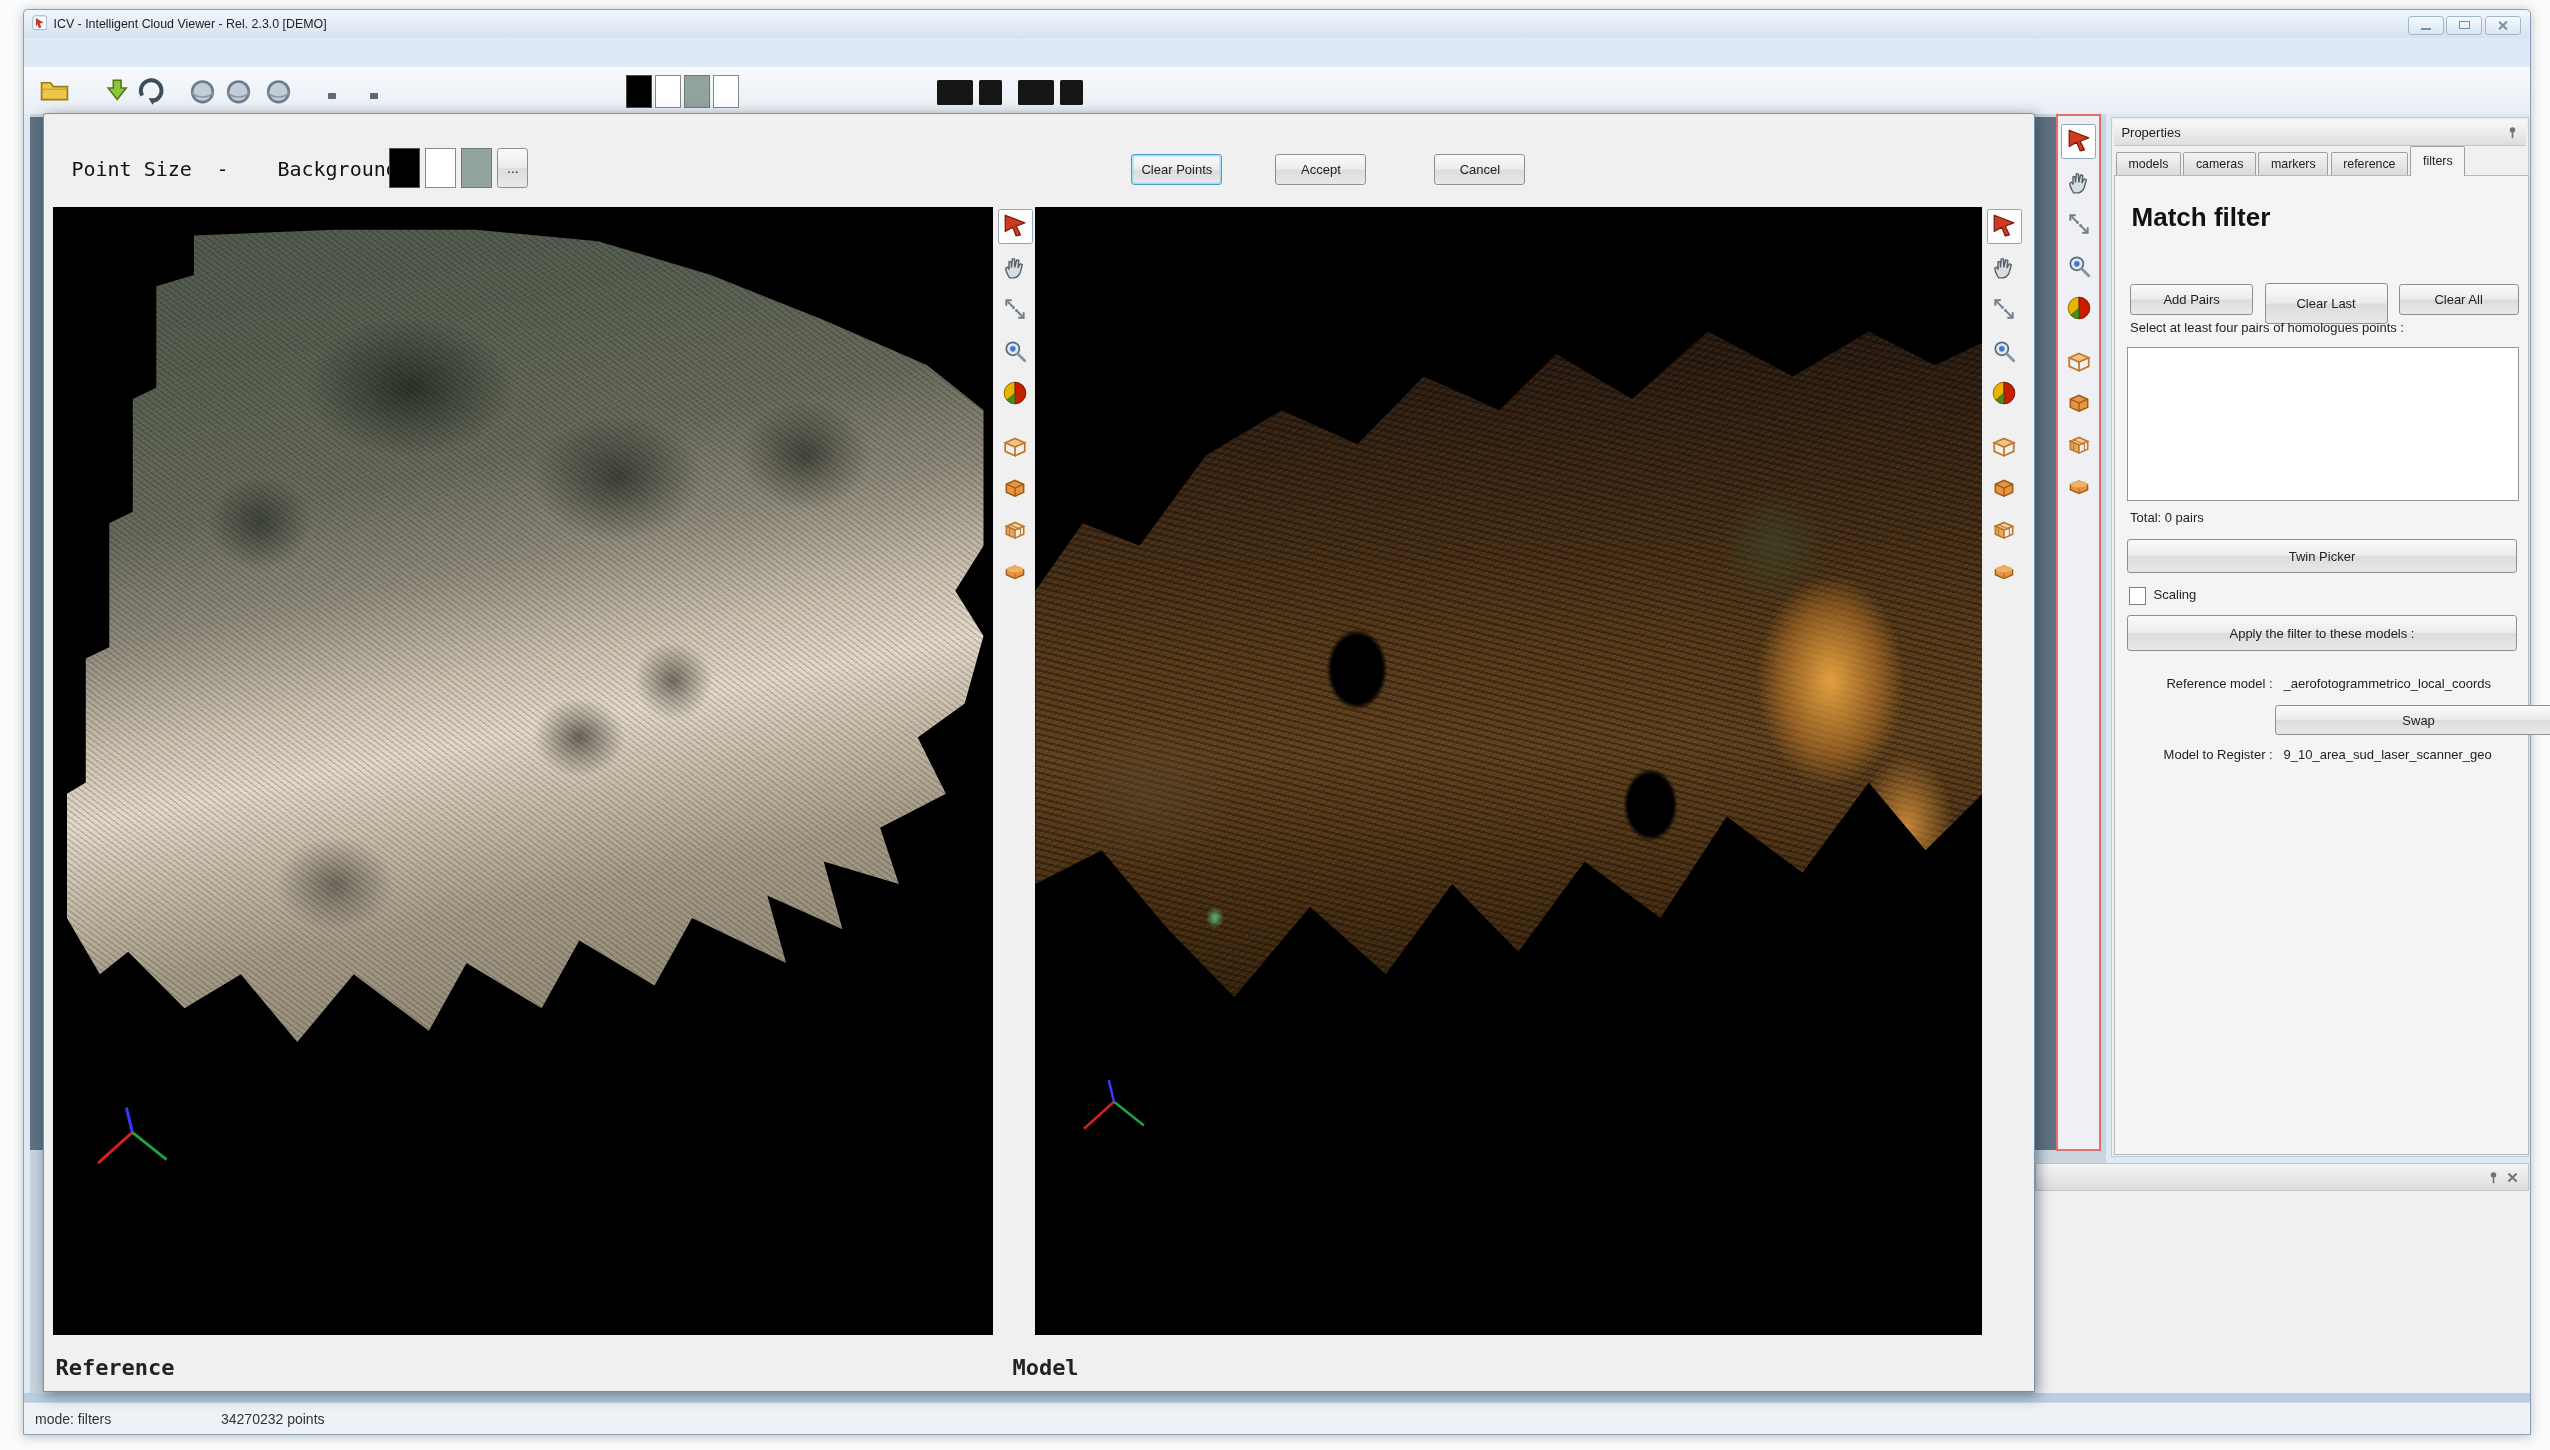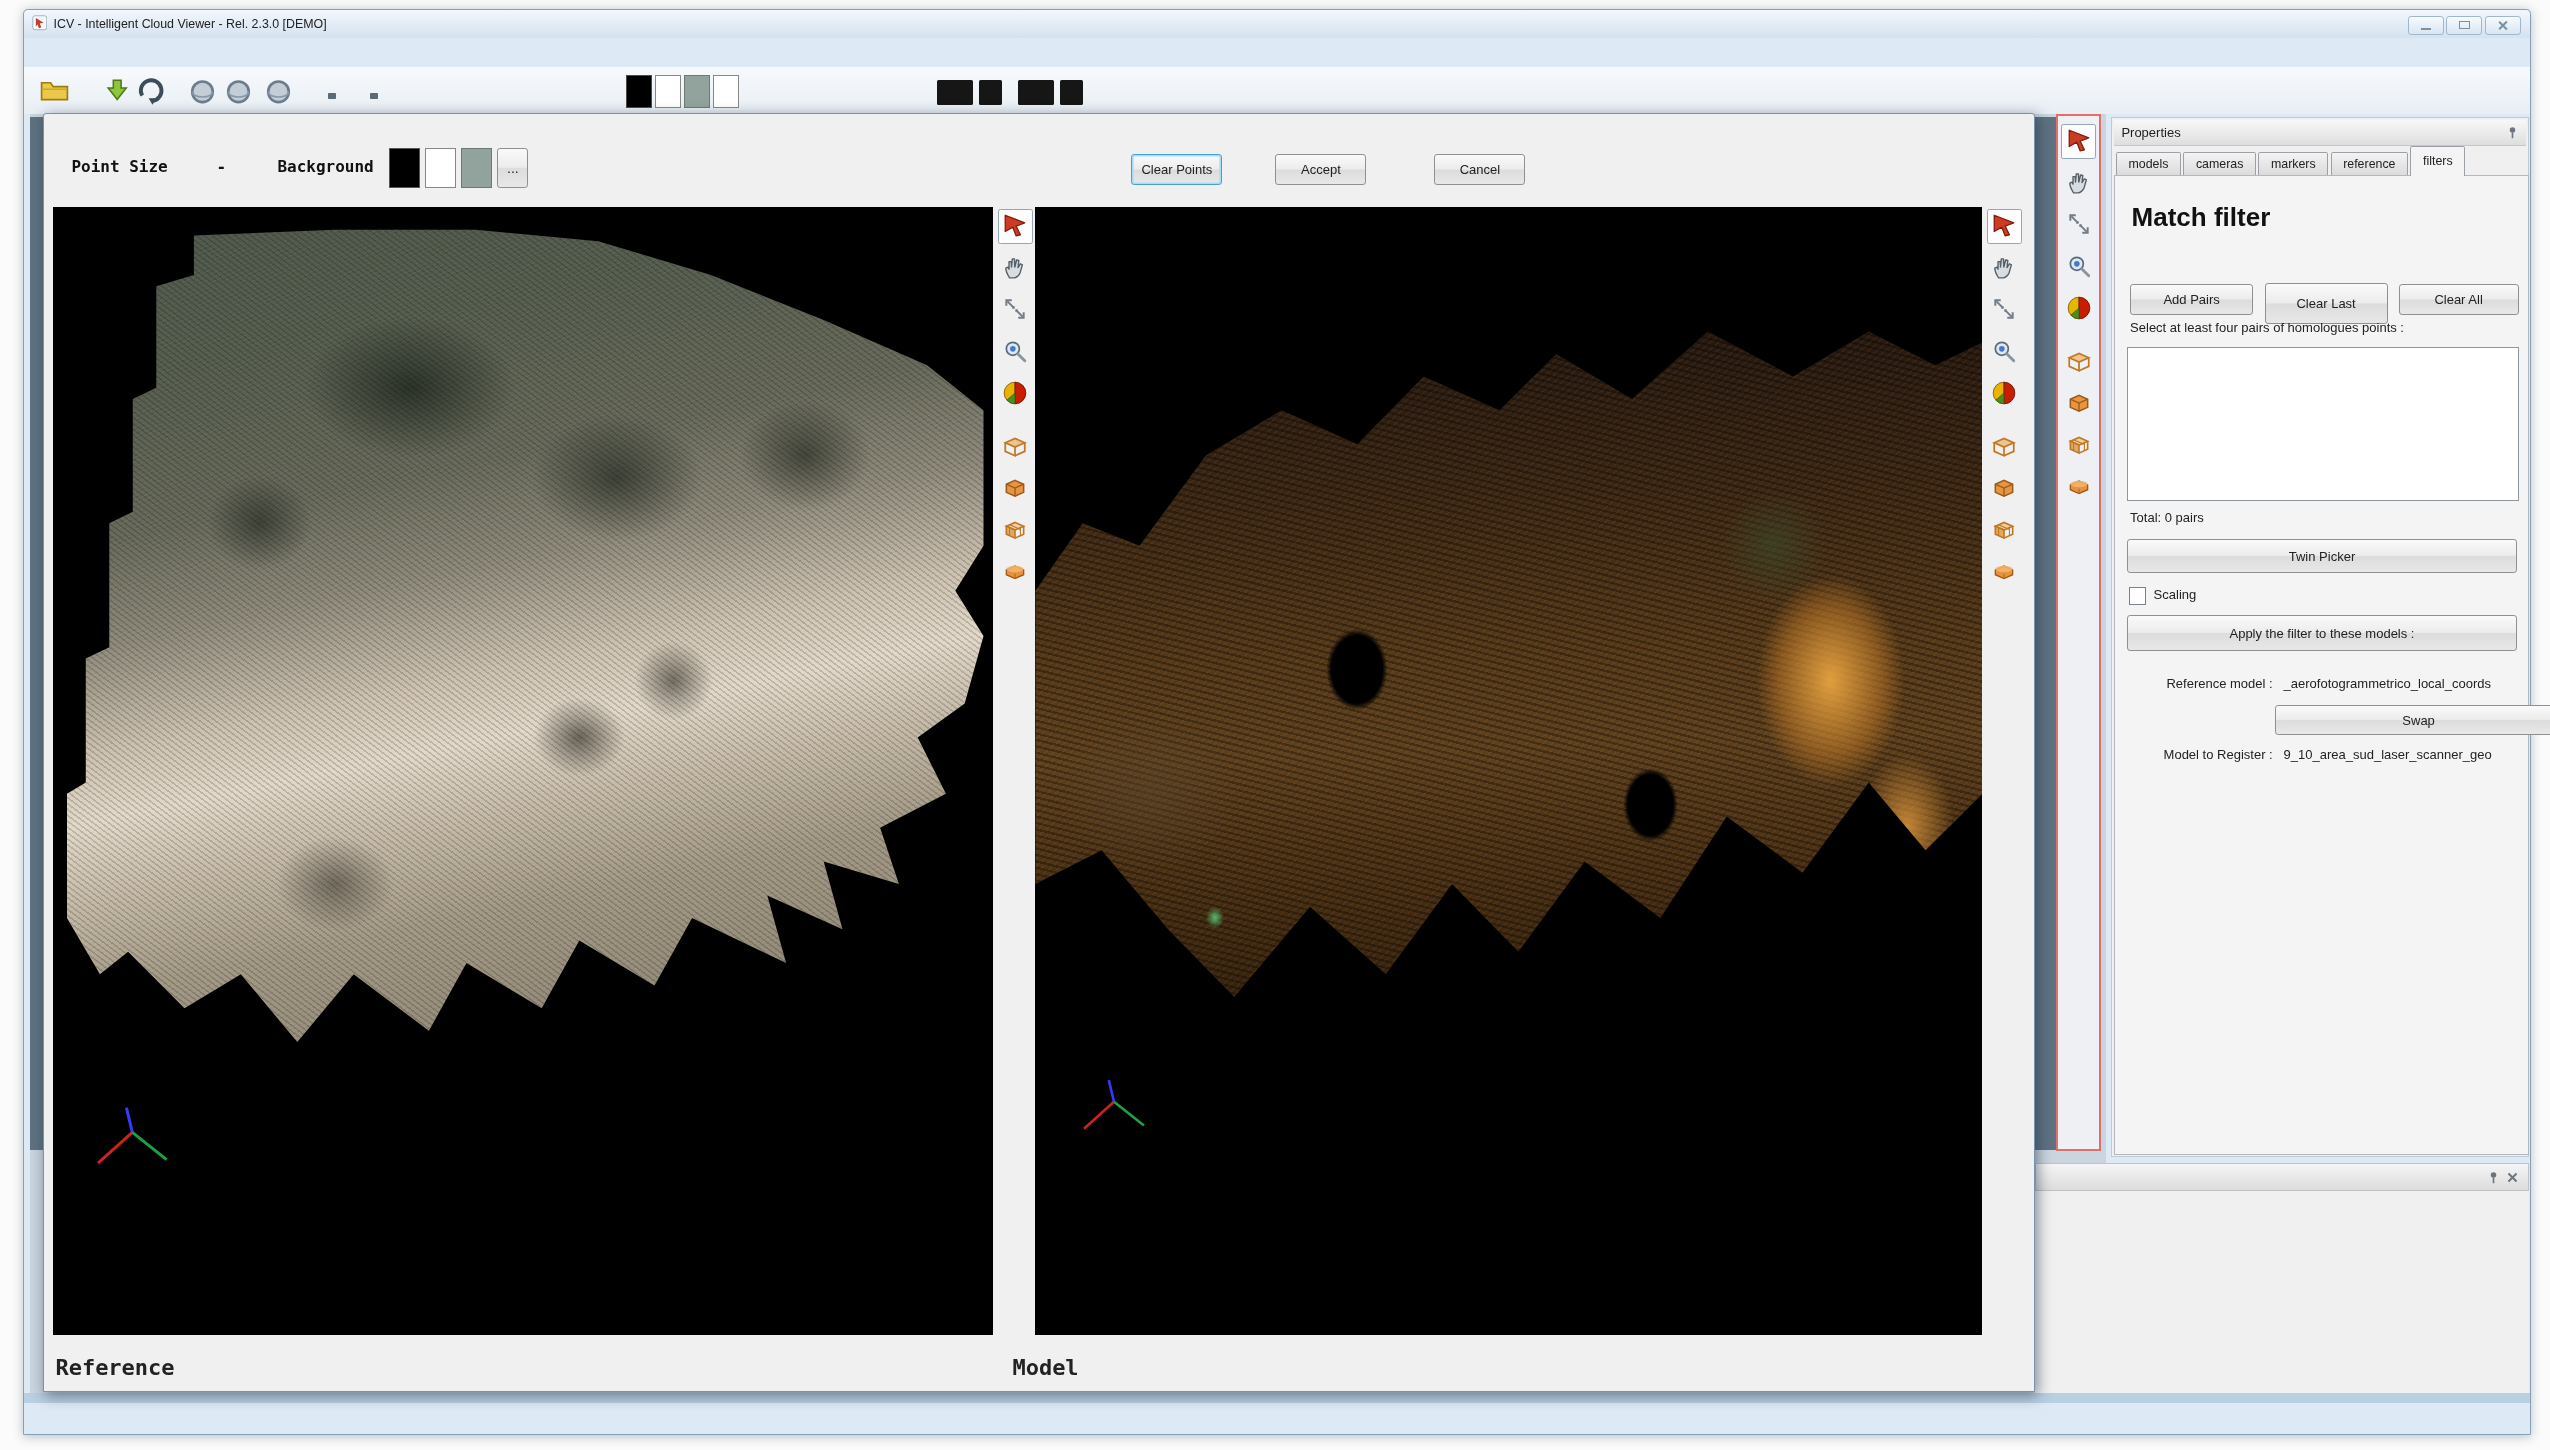--- a/index.html
+++ b/index.html
@@ -96,21 +96,21 @@
   .dlg-title{font-size:12.4px;color:#111;margin-left:6.2px;}
   .dlg-btn{position:absolute;top:4.7px;height:17px;border-radius:3.1px;display:flex;align-items:center;justify-content:center;}
   .dlg-btn-gray{right:66px;width:36px;border:0.8px solid #93a7ba;background:linear-gradient(#f2f7fc,#d3e1ee);}
   .dlg-btn-close{right:18.6px;width:43px;border:0.8px solid #8a2a1a;
     background:linear-gradient(#f0a088,#d6523c 45%,#c23a24);}
   .g-max2{width:7.8px;height:6.2px;border:1.6px solid #7c90a4;}
   .g-x{position:relative;width:10px;height:10px;}
   .g-x::before,.g-x::after{content:"";position:absolute;left:3.9px;top:0;width:2.3px;height:10px;background:#fff;}
   .g-x::before{transform:rotate(45deg);} .g-x::after{transform:rotate(-45deg);}
 
-  .mono-label{font-family:"DejaVu Sans Mono","Liberation Mono",monospace;font-weight:bold;font-size:16px;color:#111;}
+  .mono-label{font-family:"DejaVu Sans Mono","Liberation Mono",monospace;font-weight:normal;font-size:20px;color:#111;}
   .swatch{position:absolute;top:34px;width:31px;height:40px;box-sizing:border-box;border:1.6px solid #555;}
   .dots-btn{position:absolute;top:34px;width:31px;height:40px;font-size:14px;}
   .viewer{position:absolute;top:93px;height:1128px;background:#000;overflow:hidden;}
   .viewer-label{position:absolute;top:1241px;font-family:"DejaVu Sans Mono","Liberation Mono",monospace;
     font-weight:bold;font-size:22px;color:#222;}
   .vt-dialog{position:absolute;top:95px;width:36px;}
 
   
   .cloud-left{position:absolute;inset:0;
     clip-path:polygon(1.5% 63%,1.5% 52%,3.5% 51%,3.5% 40%,6% 39%,6% 28%,8.5% 27%,8.5% 17%,11% 16%,11% 7%,15% 6%,15% 2.5%,30% 2%,45% 2%,58% 3%,70% 6%,82% 10%,93% 14%,99% 18%,99% 30%,96% 34%,99% 38%,97% 44%,92% 47%,95% 52%,88% 55%,90% 60%,82% 58%,84% 64%,76% 61%,78% 67%,68% 63%,64% 69%,56% 65%,52% 71%,44% 67%,40% 73%,32% 68%,26% 74%,20% 68%,14% 71%,8% 66%,5% 68%);
@@ -331,20 +331,24 @@
             <rect x="7" y="8" width="2" height="7" fill="#6c757d"></rect>
           </svg>
       <svg viewBox="0 0 16 16">
             <path d="M3 3 L13 13 M13 3 L3 13" stroke="#6c757d" stroke-width="2.4"></path>
           </svg>
     </span>
   </div>
   <div class="dock2-body"></div>
 
   <div class="statusline"></div>
+  <div class="statusbar">
+    <span class="status-mode">mode: filters</span>
+    <span>34270232 points</span>
+  </div>
 
   <div class="dialog">
 
     <span class="abs mono-label" style="left:27px;top:43px">Point Size</span>
     <span class="abs mono-label" style="left:172px;top:43px">-</span>
     <span class="abs mono-label" style="left:233px;top:43px">Background</span>
     <div class="swatch" style="left:345px;background:#000"></div>
     <div class="swatch" style="left:381px;background:#fff;border-color:#888"></div>
     <div class="swatch" style="left:417px;background:#92a29c;border-color:#6a7a74"></div>
     <div class="abs btn dots-btn" style="left:453px">...</div>

